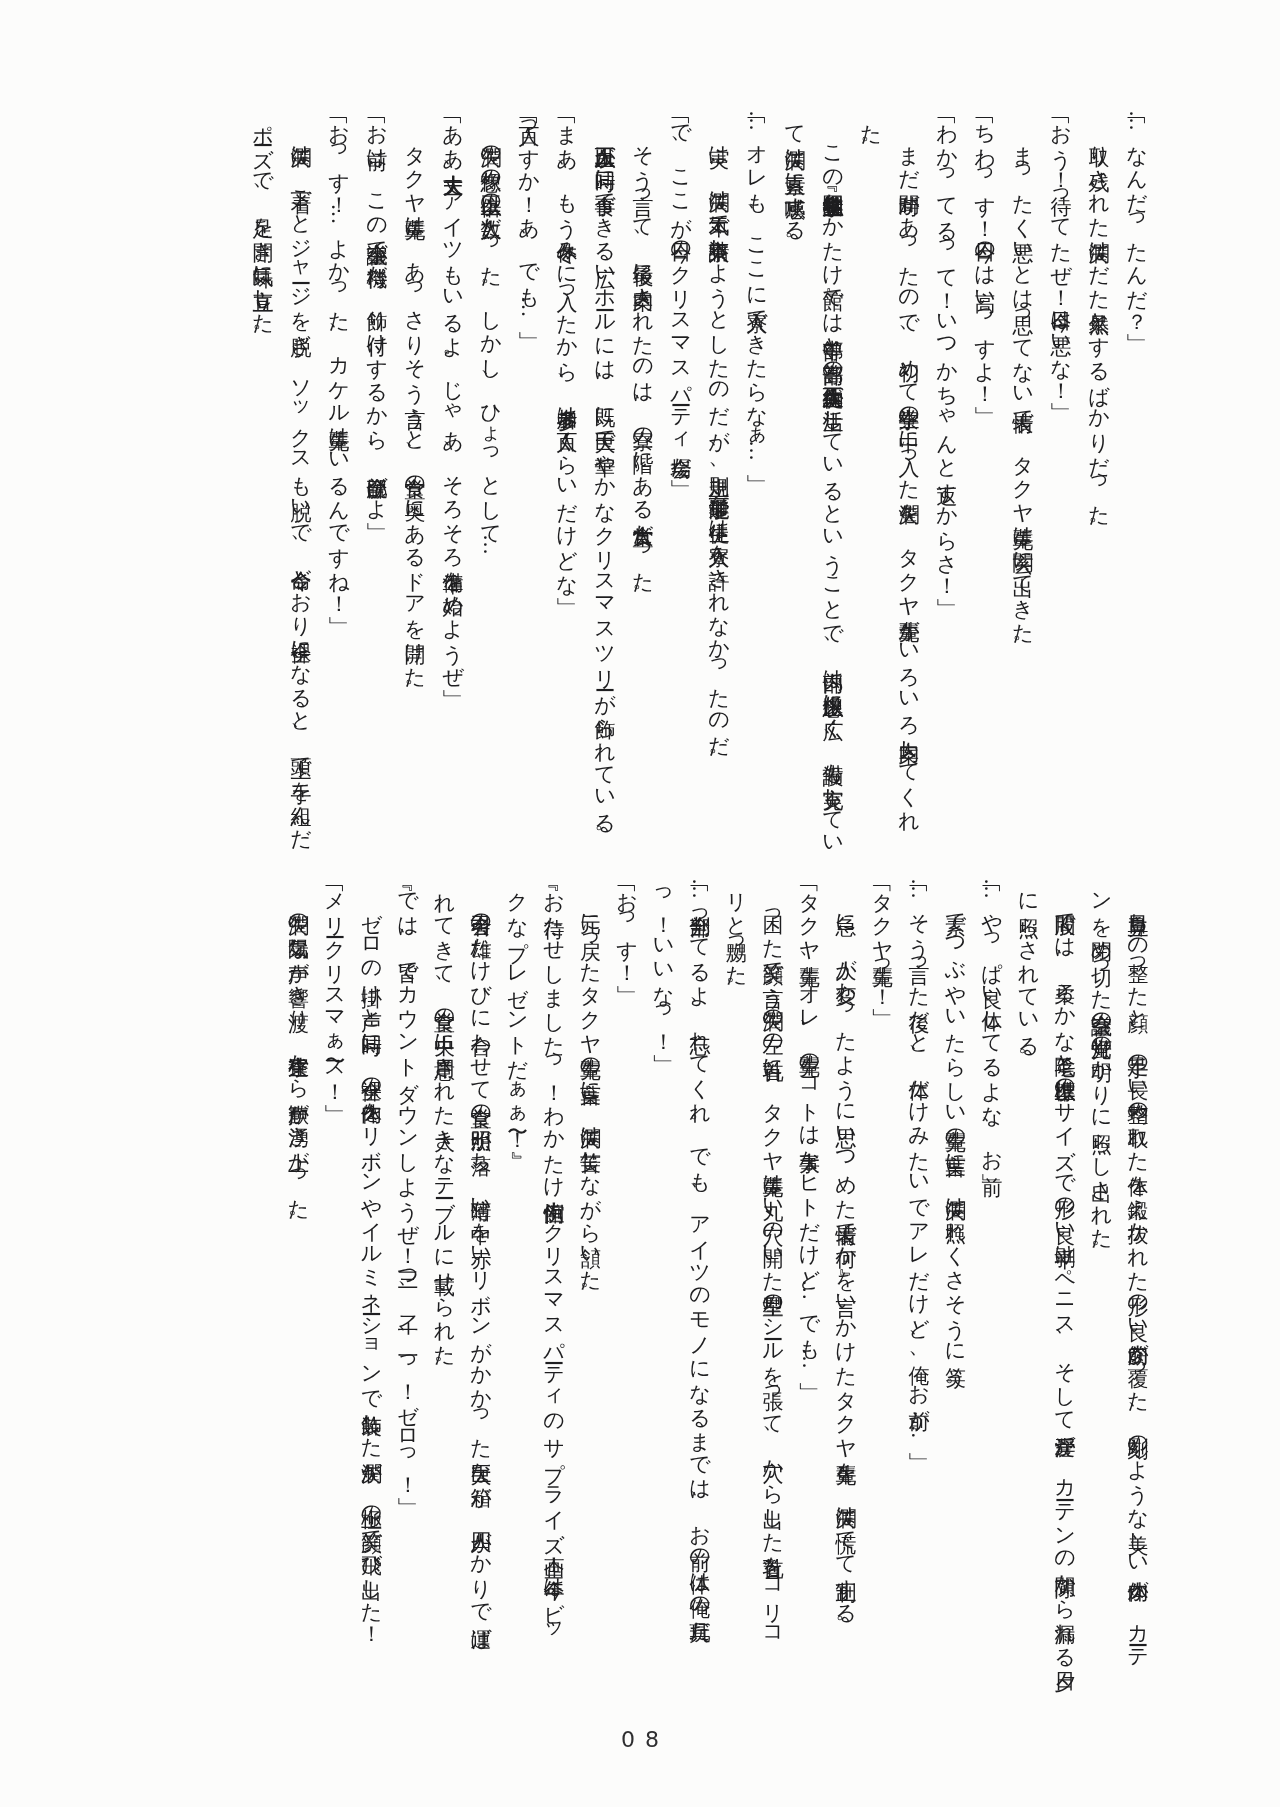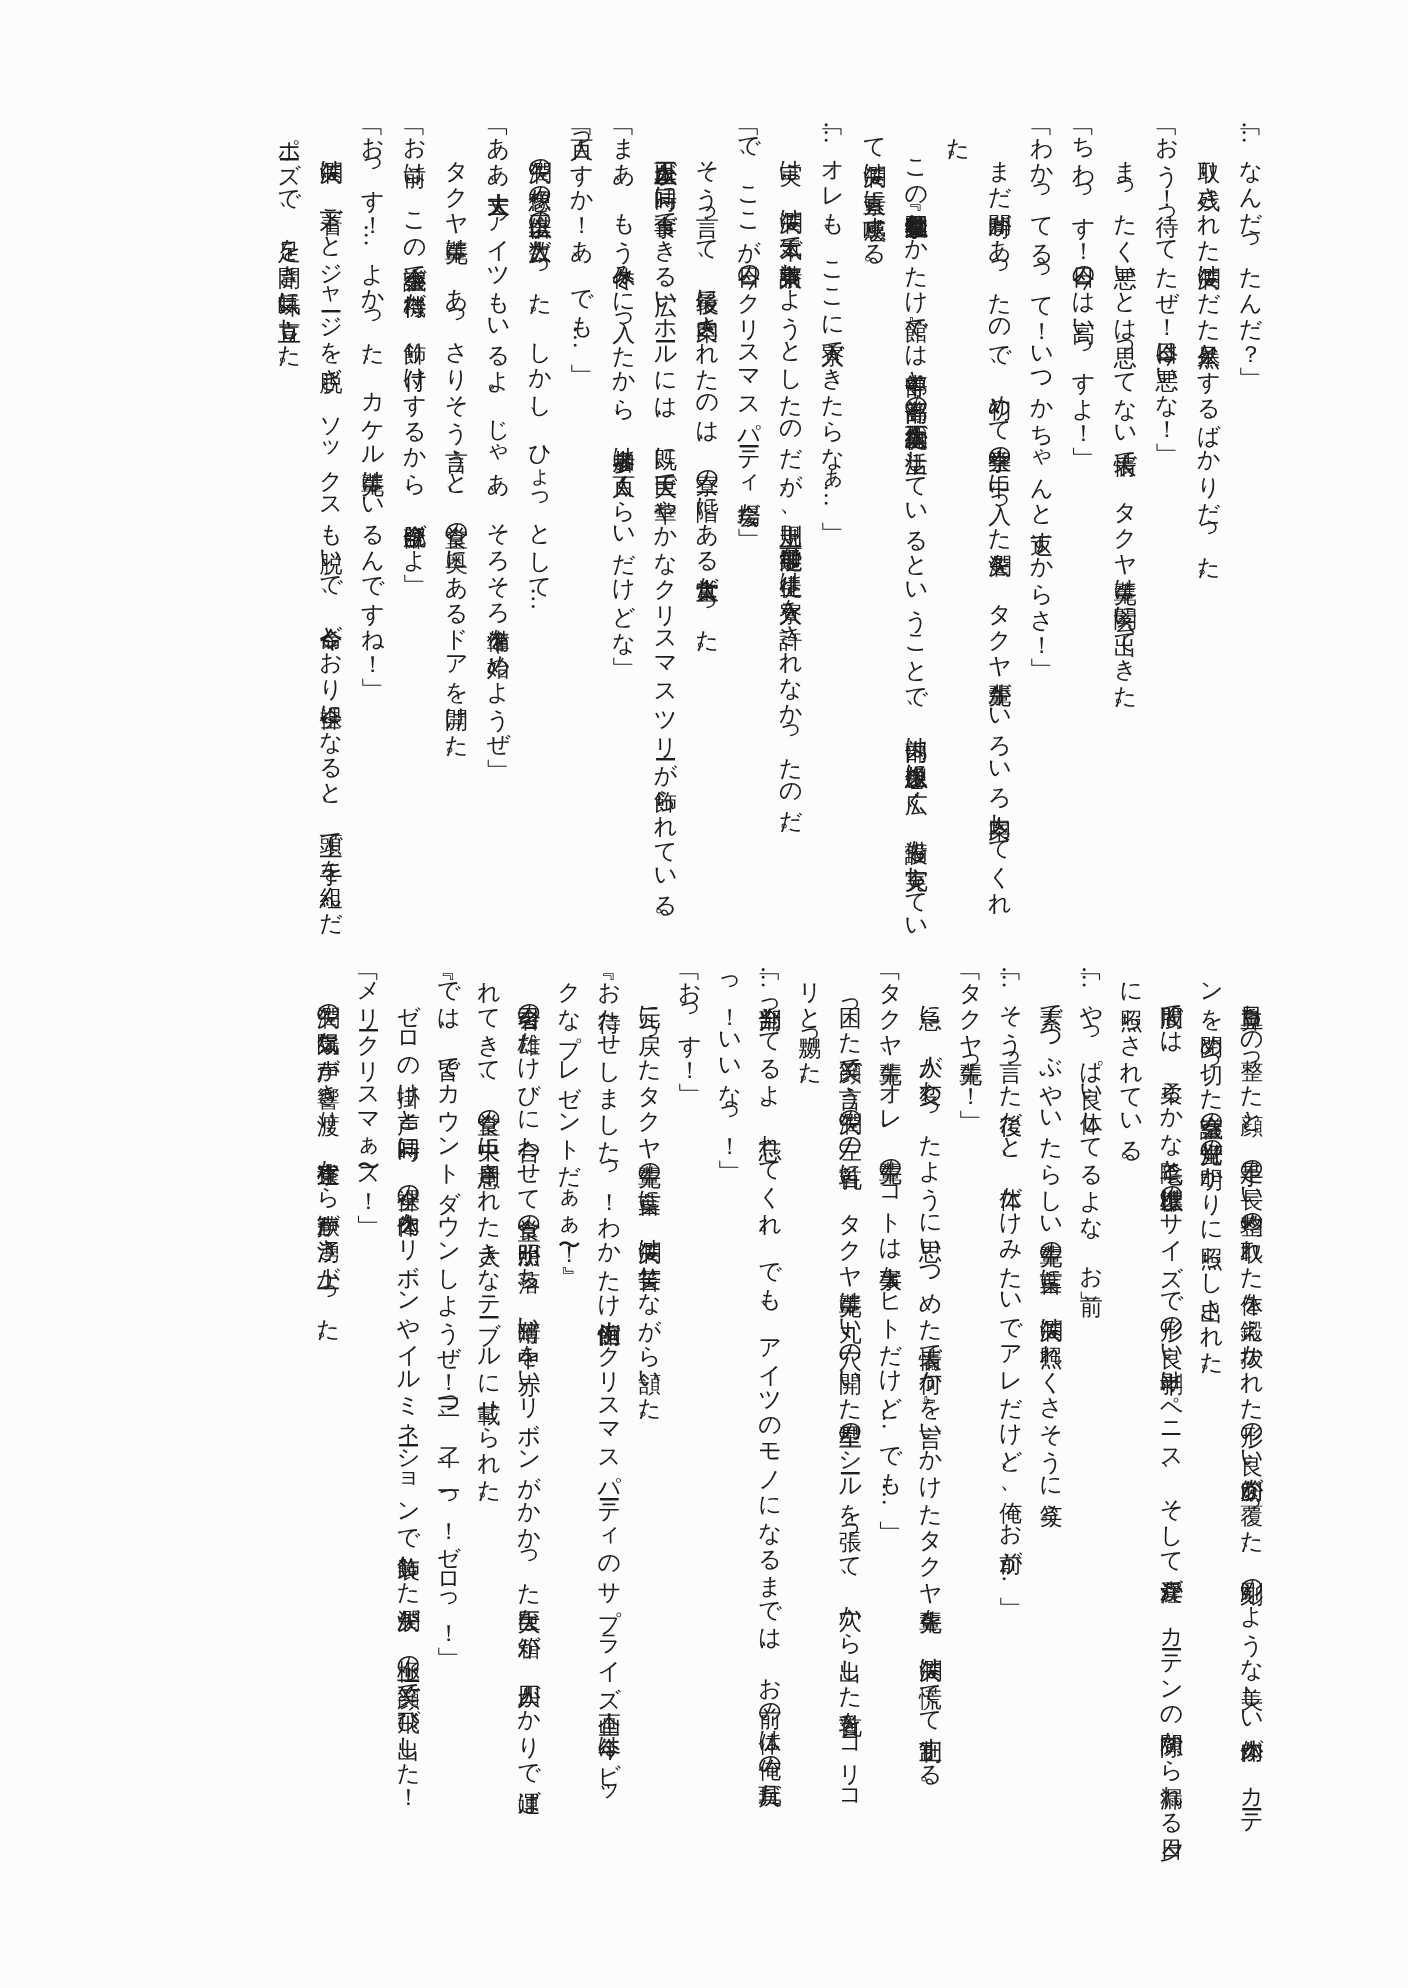--- a/index.html
+++ b/index.html
@@ -97,14 +97,15 @@
     <p>「おっす！」</p>
     <p>　元に戻ったタクヤ先輩の言葉に、潤矢は苦笑しながら頷いた。</p>
     <p>『お待たせしましたっ！わかたけ館恒例！クリスマスパーティのサプライズ企画！今年はビックなプレゼントだぁぁ〜！』</p>
     <p>　司会者の雄たけびに合わせて食堂の照明が落ち、薄暗い中を赤いリボンがかかった巨大な箱が、四人がかりで運ばれてきて、食堂の中央に用意された大きなテーブルに載せられた。</p>
     <p>『では、皆でカウントダウンしようぜ！三つ、二イ、一っ！ゼロっ！」</p>
     <p>　ゼロの掛け声と同時に、全裸の肉体をリボンやイルミネーションで装飾した潤矢が、極上の笑顔で飛び出した！</p>
     <p>「メリークリスマぁ〜ス！」</p>
     <p>　潤矢の陽気な声が響き渡り、寮生達から歓声が湧き上がった。</p>
   </div>
 
+  <div class="page-number">08</div>
 
 </div>
 
 </body></html>

